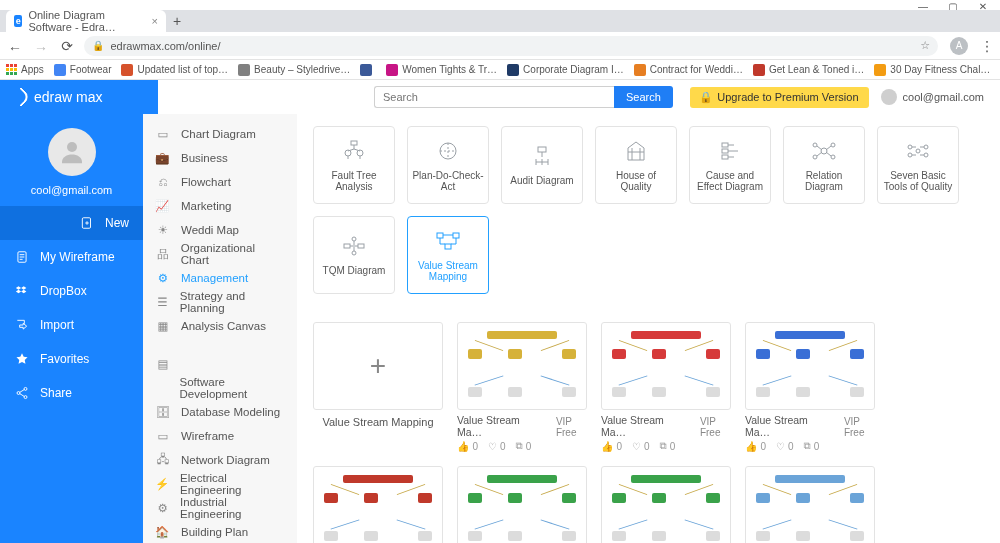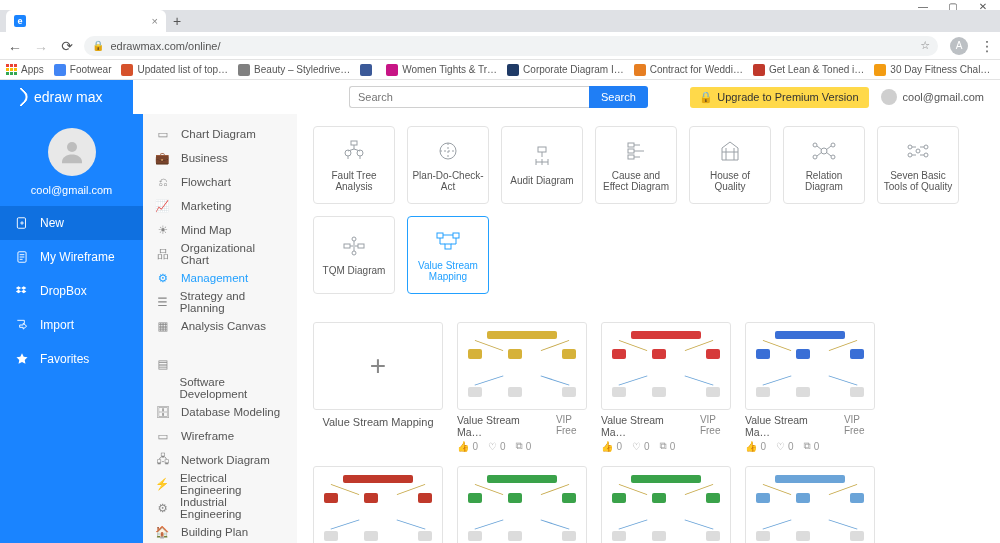--- a/index.html
+++ b/index.html
@@ -26,38 +26,38 @@
   .navbtn{color:#555;font-size:14px;width:18px;text-align:center;}
   .addr{flex:1;height:20px;background:#f1f3f4;border-radius:10px;display:flex;align-items:center;padding:0 8px;font-size:11px;color:#555;gap:6px;}
   .lock{font-size:10px;color:#666;}
   .avatar-circ{width:18px;height:18px;border-radius:50%;background:#bcc0c4;color:#fff;font-size:10px;display:flex;align-items:center;justify-content:center;margin:0 4px;}
   .dots{font-size:14px;color:#555;}
   .bookmarks{height:20px;background:#fff;border-bottom:1px solid var(--border);display:flex;align-items:center;padding:0 6px;gap:10px;font-size:10px;color:#555;overflow:hidden;}
   .bm{display:flex;align-items:center;gap:4px;white-space:nowrap;}
   .bmico{width:12px;height:12px;border-radius:2px;display:inline-block;}
   
   .apphdr{height:34px;display:flex;align-items:center;}
-  .logo{width:133px;height:34px;background:var(--blue);color:#fff;display:flex;align-items:center;padding-left:14px;gap:6px;font-size:14px;font-weight:500;}
+  .logo{width:158px;height:34px;background:var(--blue);color:#fff;display:flex;align-items:center;padding-left:14px;gap:6px;font-size:14px;font-weight:500;}
   .logo-ico{width:14px;height:14px;border:2px solid #fff;border-left:none;border-bottom:none;border-radius:0 8px 0 0;transform:rotate(45deg);}
   .hdr-right{flex:1;display:flex;align-items:center;padding:0 16px;gap:12px;}
   .search-wrap{margin-left:200px;display:flex;}
   .search-input{width:240px;height:22px;border:1px solid #d0d0d0;border-right:none;border-radius:3px 0 0 3px;padding:0 8px;font-size:11px;color:#888;outline:none;}
   .search-btn{height:22px;background:#1f7ef5;color:#fff;border:none;border-radius:0 3px 3px 0;padding:0 12px;font-size:11px;cursor:pointer;}
   .upgrade{margin-left:auto;background:#ffd94a;color:#333;font-size:11px;padding:4px 10px;border-radius:3px;display:flex;align-items:center;gap:4px;}
   .user{display:flex;align-items:center;gap:6px;font-size:11px;color:#555;}
   .user-ico{width:16px;height:16px;border-radius:50%;background:#cfcfcf;}
   
   .main{display:flex;height:calc(543px - 10px - 22px - 28px - 20px - 34px);}
   .sidebar{width:143px;background:var(--blue);color:#fff;display:flex;flex-direction:column;}
   .profile{display:flex;flex-direction:column;align-items:center;padding:14px 0 10px;}
   .profile-av{width:48px;height:48px;border-radius:50%;background:#e8e8e8;display:flex;align-items:center;justify-content:center;}
   .profile-av svg{width:30px;height:30px;fill:#bdbdbd;}
   .profile-mail{font-size:11px;margin-top:8px;}
   .sb-item{display:flex;align-items:center;gap:10px;padding:0 14px;height:34px;font-size:12px;cursor:pointer;}
-  .sb-item.active{background:var(--blue-dark);}
+  .sb-item.active{background:var(--blue-dark);justify-content:flex-end;}
   .sb-ico{width:16px;height:16px;display:flex;align-items:center;justify-content:center;}
   .sb-ico svg{width:14px;height:14px;stroke:#fff;fill:none;stroke-width:1.6;}
   .sb-item.favorites .sb-ico svg, .sb-item.dropbox .sb-ico svg{fill:#fff;stroke:none;}
   
   .cats{width:154px;background:#f7f7f7;overflow-y:auto;padding:8px 0;}
   .cat{display:flex;align-items:center;gap:10px;padding:0 12px;height:24px;font-size:11.5px;color:#555;cursor:pointer;}
   .cat.sel{color:var(--sel);}
   .cat-ico{width:16px;height:16px;display:flex;align-items:center;justify-content:center;color:#888;}
   .cat.sel .cat-ico{color:var(--sel);}
   .cat-gap{height:14px;}
@@ -69,21 +69,21 @@
   .tile-ico{width:30px;height:26px;display:flex;align-items:center;justify-content:center;color:#9aa0a6;}
   .tile.sel .tile-ico{color:var(--sel);}
   .tile .lbl{line-height:1.15;}
   
   .cards{display:flex;flex-wrap:wrap;gap:14px;}
   .card{width:130px;}
   .card.blank .thumb{display:flex;align-items:center;justify-content:center;}
   .thumb{width:130px;height:88px;background:#fff;border:1px solid var(--border);border-radius:3px;position:relative;overflow:hidden;}
   .plus{font-size:28px;color:#888;font-weight:300;}
   .blank-lbl{text-align:center;font-size:11px;color:#555;margin-top:6px;}
-  .card-row{display:flex;align-items:flex-start;justify-content:space-between;font-size:10.5px;color:#555;margin-top:4px;}
+  .card-row{display:flex;align-items:flex-end;justify-content:space-between;font-size:10.5px;color:#555;margin-top:4px;}
   .badge{color:#888;font-size:10px;margin-left:27px;}
   .stats{display:flex;gap:10px;font-size:10px;color:#999;margin-top:2px;}
   .stat{display:flex;align-items:center;gap:3px;}
   
   .sk{position:absolute;inset:6px;}
   .sk .bar{position:absolute;top:2px;left:20%;right:20%;height:8px;border-radius:2px;}
   .sk .node{position:absolute;width:14px;height:10px;border-radius:2px;}
   .sk .line{position:absolute;height:1px;background:#c7a94a;}
   .sk .line.b{background:#6ba4d8;}
   
@@ -96,20 +96,21 @@
 <div class="titlebar">
   <div class="winbtns">
     <div class="winbtn">—</div>
     <div class="winbtn">▢</div>
     <div class="winbtn">✕</div>
   </div>
 </div>
 <div class="tabs">
   <div class="tab">
     <span class="favicon">e</span>
+    <span>Online Diagram Software - Edra…</span>
     <span class="close">×</span>
   </div>
   <div class="newtab">+</div>
 </div>
 <div class="addrbar">
   <span class="navbtn">←</span>
   <span class="navbtn" style="color:#bbb;">→</span>
   <span class="navbtn">⟳</span>
   <div class="addr">
     <span class="lock">🔒</span>
@@ -243,20 +244,31 @@
       <span>Import</span>
     </div>
         <div class="sb-item  favorites">
       <span class="sb-ico">
             <svg viewBox="0 0 24 24">
               <path d="M12 2l2.9 6 6.6.9-4.8 4.6 1.2 6.5L12 17l-5.9 3 1.2-6.5L2.5 8.9 9.1 8z"></path>
             </svg>
           </span>
       <span>Favorites</span>
     </div>
+        <div class="sb-item  share">
+      <span class="sb-ico">
+            <svg viewBox="0 0 24 24">
+              <circle cx="18" cy="5" r="2.5"></circle>
+              <circle cx="6" cy="12" r="2.5"></circle>
+              <circle cx="18" cy="19" r="2.5"></circle>
+              <path d="M8 11l8-5M8 13l8 5"></path>
+            </svg>
+          </span>
+      <span>Share</span>
+    </div>
       </div>
   </div>
 
   <div class="cats" id="cats">
       <div class="cat ">
       <span class="cat-ico">▭</span>
       <span>Chart Diagram</span>
     </div>
       <div class="cat ">
       <span class="cat-ico">💼</span>
@@ -265,21 +277,21 @@
       <div class="cat ">
       <span class="cat-ico">⎌</span>
       <span>Flowchart</span>
     </div>
       <div class="cat ">
       <span class="cat-ico">📈</span>
       <span>Marketing</span>
     </div>
       <div class="cat ">
       <span class="cat-ico">☀</span>
-      <span>Mind Map</span>
+      <span>Weddi Map</span>
     </div>
       <div class="cat ">
       <span class="cat-ico">品</span>
       <span>Organizational Chart</span>
     </div>
       <div class="cat sel">
       <span class="cat-ico">⚙</span>
       <span>Management</span>
     </div>
       <div class="cat ">
@@ -352,36 +364,36 @@
             <svg width="28" height="24" viewBox="0 0 28 24" stroke="currentColor" fill="none">
               <rect x="10" y="3" width="8" height="5"></rect>
               <path d="M14 8v5M8 18h12M8 15v6M20 15v6M14 15v6"></path>
             </svg>
           </div>
       <div class="lbl">Audit Diagram</div>
     </div>
         <div class="tile ">
       <div class="tile-ico">
             <svg width="28" height="24" viewBox="0 0 28 24" stroke="currentColor" fill="none">
+              <path d="M14 3l8 6v12H6V9z"></path>
+              <path d="M6 13h16M10 9v12M18 9v12"></path>
+            </svg>
+          </div>
+      <div class="lbl">House of Quality</div>
+    </div>
+        <div class="tile ">
+      <div class="tile-ico">
+            <svg width="28" height="24" viewBox="0 0 28 24" stroke="currentColor" fill="none">
               <rect x="6" y="4" width="6" height="4"></rect>
               <rect x="6" y="10" width="6" height="4"></rect>
               <rect x="6" y="16" width="6" height="4"></rect>
               <path d="M12 6h6M12 12h10M12 18h6"></path>
             </svg>
           </div>
       <div class="lbl">Cause and Effect Diagram</div>
-    </div>
-        <div class="tile ">
-      <div class="tile-ico">
-            <svg width="28" height="24" viewBox="0 0 28 24" stroke="currentColor" fill="none">
-              <path d="M14 3l8 6v12H6V9z"></path>
-              <path d="M6 13h16M10 9v12M18 9v12"></path>
-            </svg>
-          </div>
-      <div class="lbl">House of Quality</div>
     </div>
         <div class="tile ">
       <div class="tile-ico">
             <svg width="28" height="24" viewBox="0 0 28 24" stroke="currentColor" fill="none">
               <circle cx="14" cy="12" r="3"></circle>
               <circle cx="5" cy="6" r="2"></circle>
               <circle cx="23" cy="6" r="2"></circle>
               <circle cx="5" cy="18" r="2"></circle>
               <circle cx="23" cy="18" r="2"></circle>
               <path d="M7 7l5 4M21 7l-5 4M7 17l5-4M21 17l-5-4"></path>

